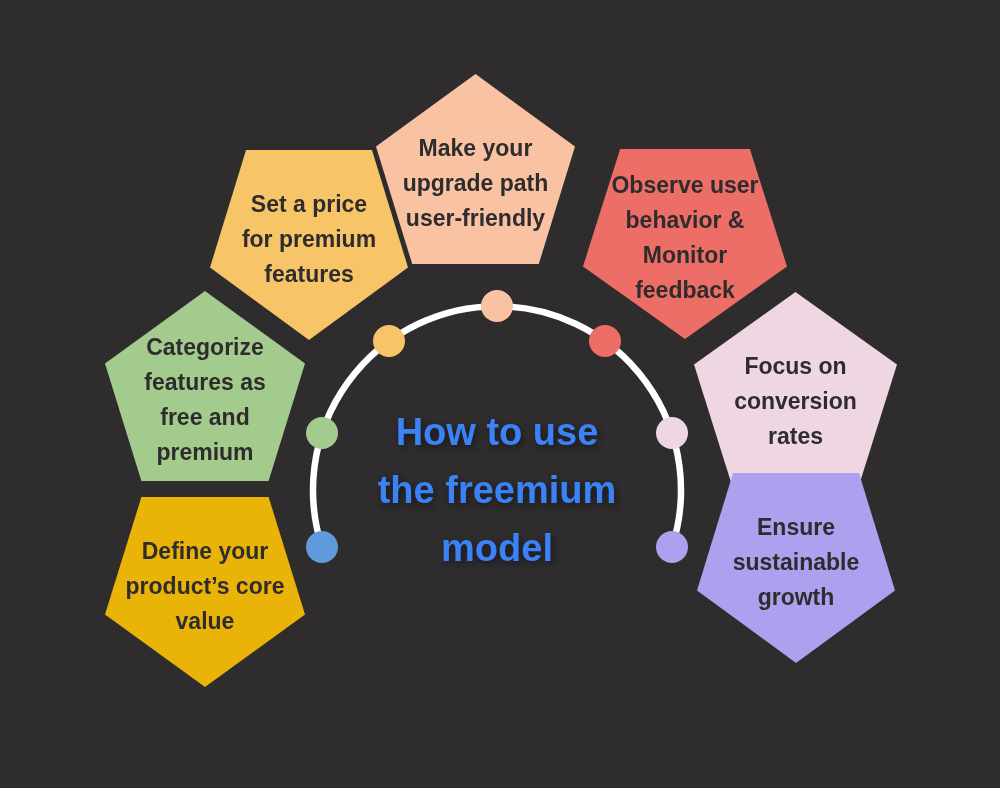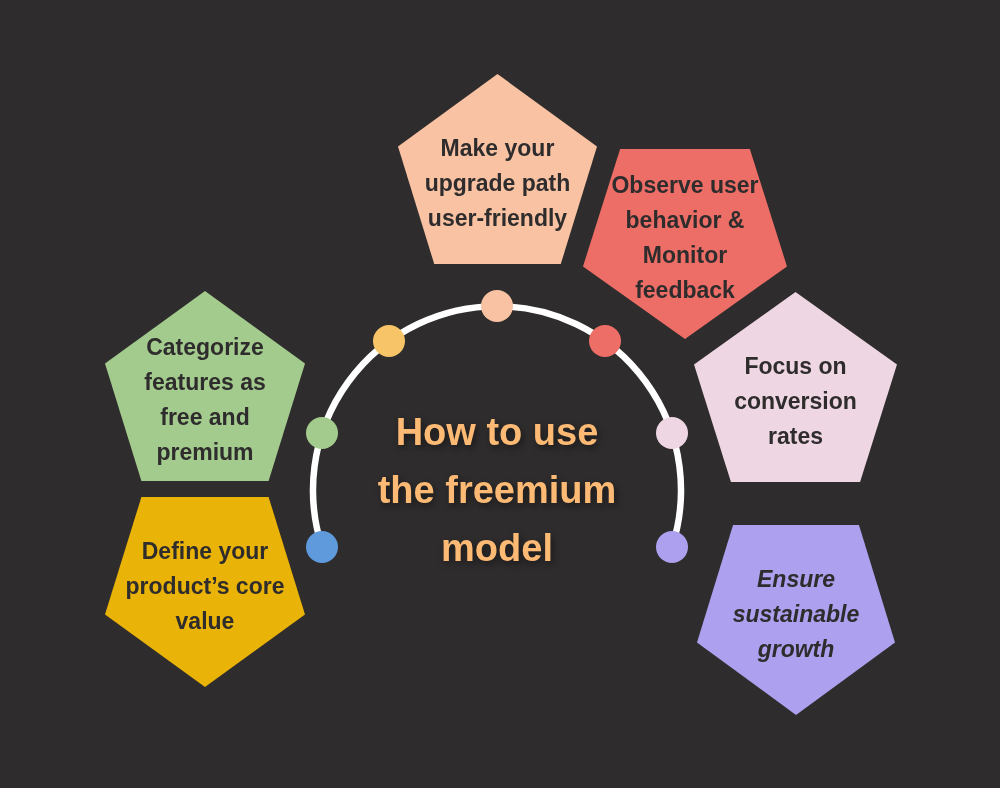--- a/index.html
+++ b/index.html
@@ -40,33 +40,33 @@
     font-weight: 700;
     color: #2e2c2c;
     width: 100%;
   }
   .pent.down .plabel { transform: translateY(-6px); }
   .pent.up   .plabel { transform: translateY(14px); }
 
   .p-blue   { left: 105px; top: 497px; width: 200px; height: 190px; }
   .p-green  { left: 105px; top: 291px; width: 200px; height: 190px; }
   .p-yellow { left: 210px; top: 150px; width: 198px; height: 190px; }
-  .p-peach  { left: 398px; top:  74px; width: 199px; height: 190px; }
+  .p-peach  { left: 376px; top:  74px; width: 199px; height: 190px; }
   .p-red    { left: 583px; top: 149px; width: 204px; height: 190px; }
   .p-pink   { left: 694px; top: 292px; width: 203px; height: 190px; }
-  .p-purple { left: 697px; top: 525px; width: 198px; height: 190px; font-style: italic; }
+  .p-purple { left: 697px; top: 473px; width: 198px; height: 190px; }
 
   .title {
     position: absolute;
     left: 297px;
     top: 403px;
     width: 400px;
     text-align: center;
     white-space: pre-line;
-    color: #fdba74;
+    color: #3b82f6;
     font-size: 38px;
     line-height: 58px;
     font-weight: 700;
     text-shadow: 2px 3px 7px rgba(0,0,0,0.45);
   }
 
   .logo {
     position: absolute;
     left: 0;
     top: 698px;
@@ -107,20 +107,25 @@
 value</div>
   </div>
 
   <div class="pent up p-green" style="background-color: rgb(164, 203, 142);">
     <div class="plabel">Categorize
 features as
 free and
 premium</div>
   </div>
 
+  <div class="pent down p-yellow" style="background-color: rgb(247, 197, 104);">
+    <div class="plabel">Set a price
+for premium
+features</div>
+  </div>
 
   <div class="pent up p-peach" style="background-color: rgb(249, 195, 163);">
     <div class="plabel">Make your
 upgrade path
 user-friendly</div>
   </div>
 
   <div class="pent down p-red" style="background-color: rgb(237, 110, 102);">
     <div class="plabel">Observe user
 behavior &amp;

